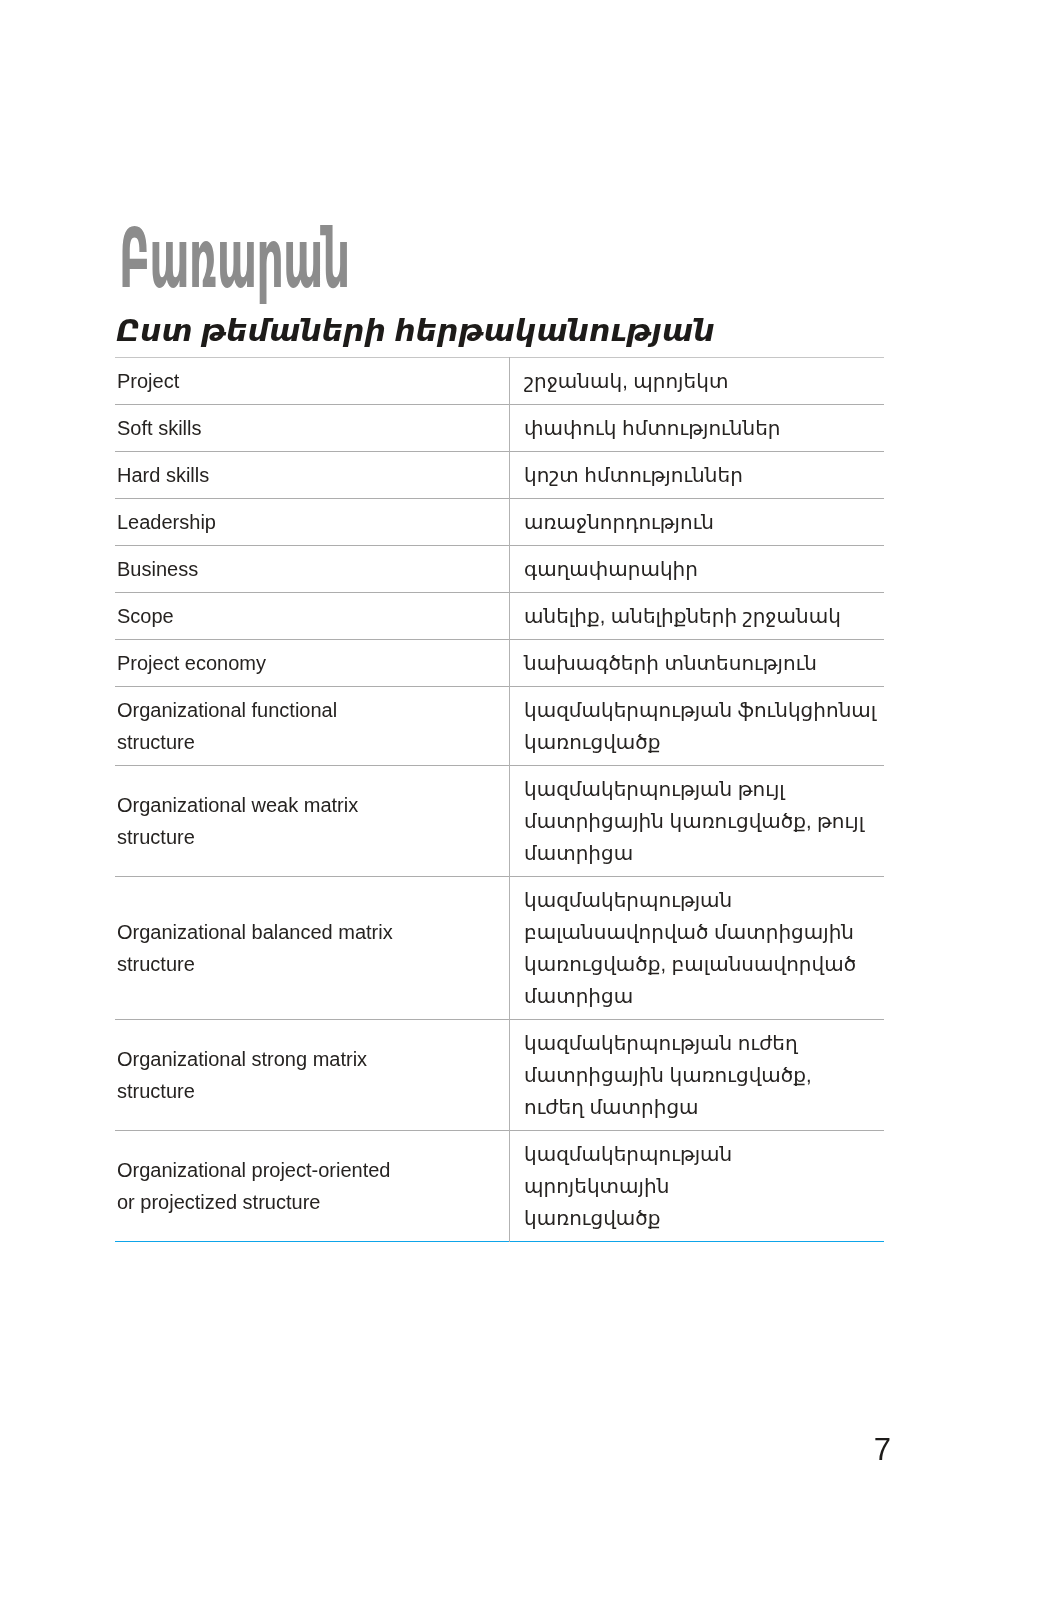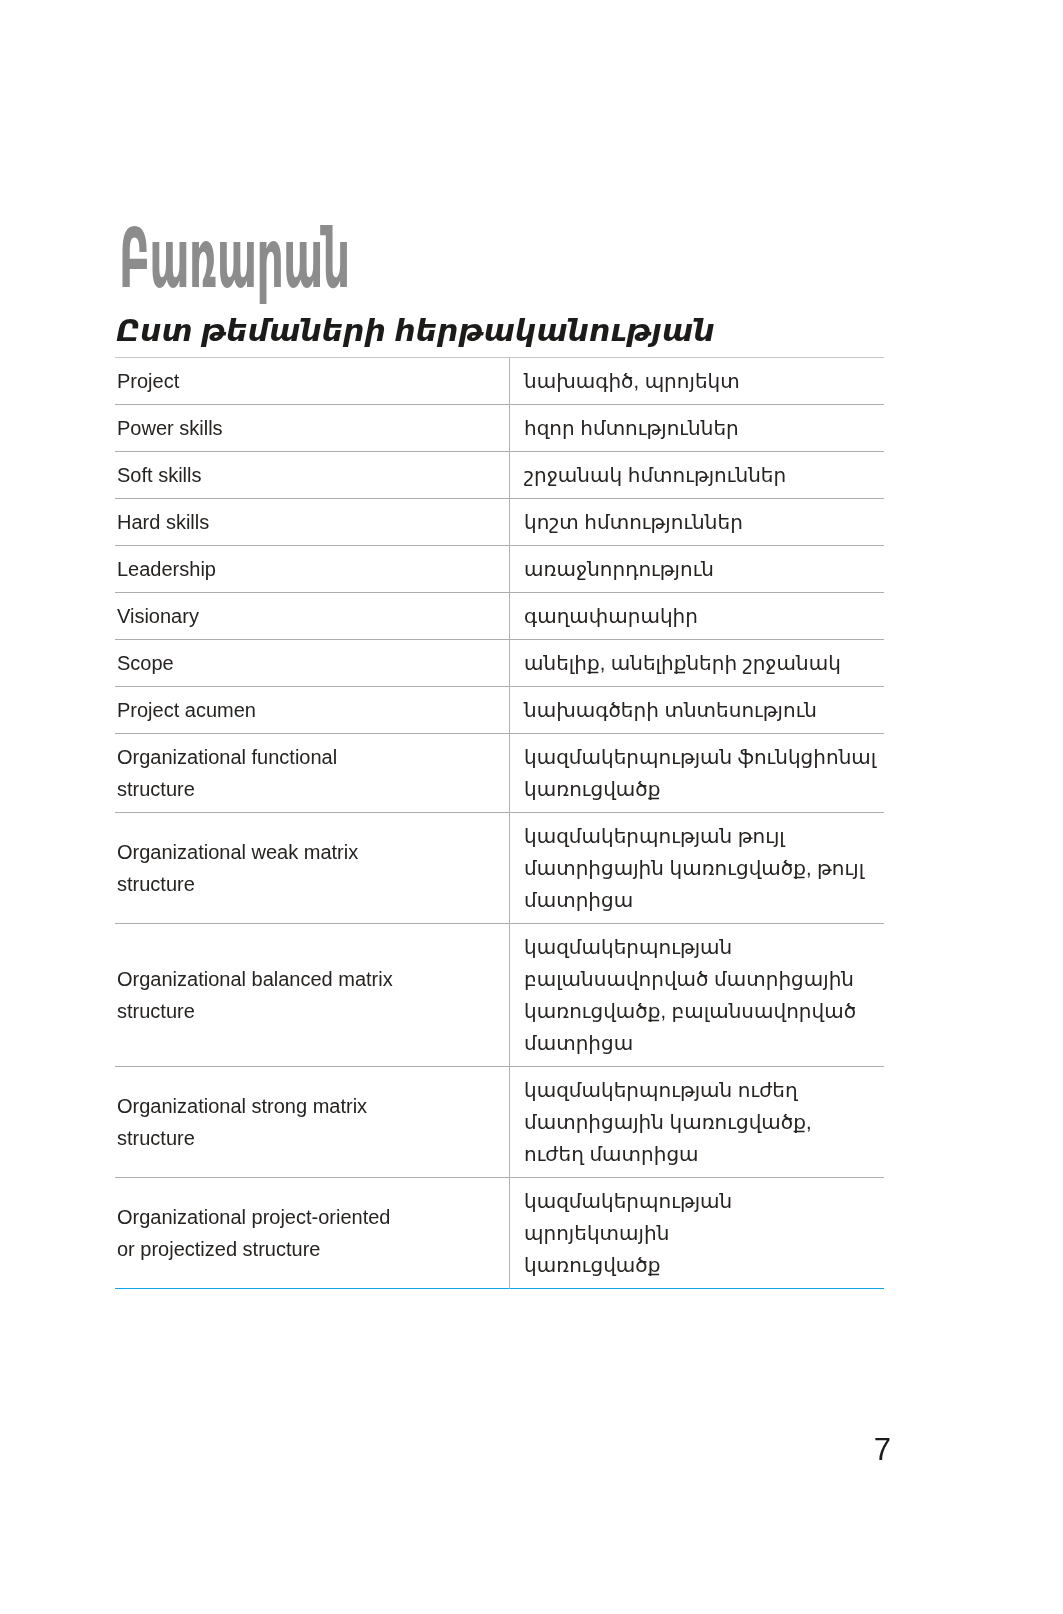--- a/index.html
+++ b/index.html
@@ -90,56 +90,52 @@
 <div class="page">
 
   <h1 class="chapter-title">Բառարան</h1>
 
   <h2 class="section-subtitle">Ըստ թեմաների հերթականության</h2>
 
   <table class="glossary-table">
     <tbody>
     <tr>
       <td class="term-cell">Project</td>
-      <td class="definition-cell">նախագիծ, պրոյեկտ</td>
+      <td class="definition-cell">շրջանակ, պրոյեկտ</td>
     </tr>
 
-    <tr>
-      <td class="term-cell">Power skills</td>
-      <td class="definition-cell">հզոր հմտություններ</td>
-    </tr>
 
 
     <tr>
       <td class="term-cell">Soft skills</td>
-      <td class="definition-cell">շրջանակ հմտություններ</td>
+      <td class="definition-cell">փափուկ հմտություններ</td>
     </tr>
 
     <tr>
       <td class="term-cell">Hard skills</td>
       <td class="definition-cell">կոշտ հմտություններ</td>
     </tr>
 
     <tr>
       <td class="term-cell">Leadership</td>
       <td class="definition-cell">առաջնորդություն</td>
     </tr>
 
     <tr>
-      <td class="term-cell">Visionary</td>
+      <td class="term-cell">Business</td>
       <td class="definition-cell">գաղափարակիր</td>
     </tr>
 
     <tr>
       <td class="term-cell">Scope</td>
       <td class="definition-cell">անելիք, անելիքների շրջանակ</td>
     </tr>
 
     <tr>
-      <td class="term-cell">Project acumen</td>
+      <td class="term-cell">Project economy</td>
       <td class="definition-cell">նախագծերի տնտեսություն</td>
     </tr>
 
     <tr>
       <td class="term-cell">Organizational functional
 structure</td>
       <td class="definition-cell">կազմակերպության ֆունկցիոնալ
 կառուցվածք</td>
     </tr>
 

